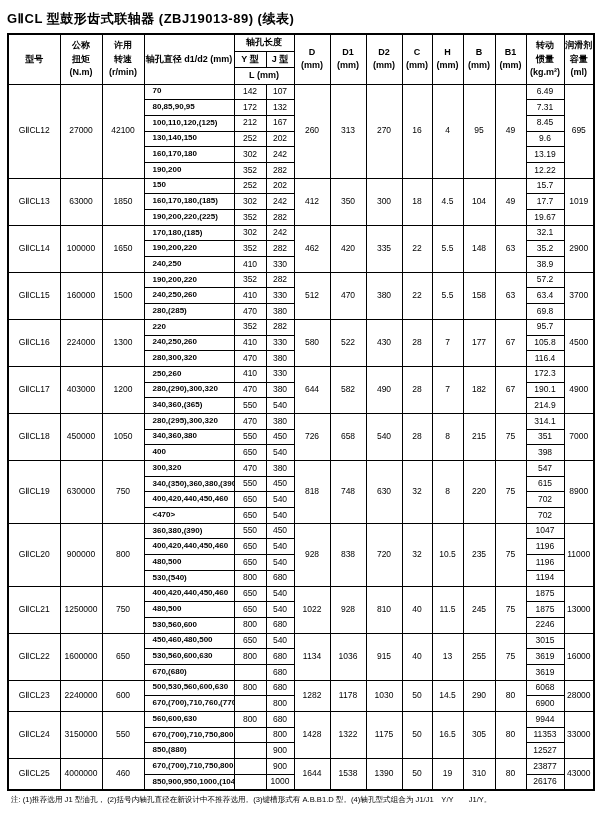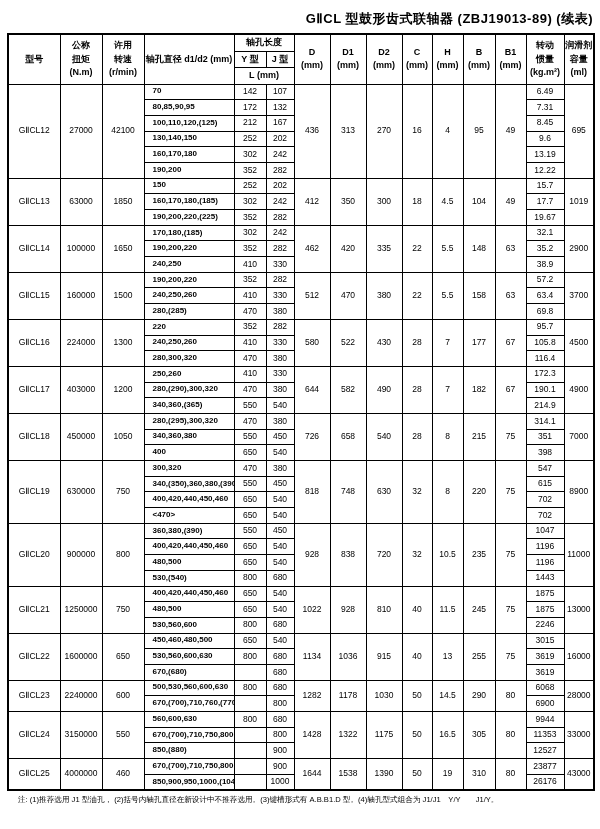--- a/index.html
+++ b/index.html
@@ -1,25 +1,25 @@
 <!DOCTYPE html>
 <html><head>
 <meta charset="utf-8">
 <style>
   html,body{margin:0;padding:0;background:#ffffff;}
   body{width:600px;height:829px;font-family:"Liberation Sans",sans-serif;color:#000;}
   .page{padding:8px 7px 0 7px;}
-  .title{font-size:13px;font-weight:bold;text-align:right;margin:2px 0 5px 0;letter-spacing:0.5px;}
+  .title{font-size:13px;font-weight:bold;text-align:left;margin:2px 0 5px 0;letter-spacing:0.5px;}
   table{border-collapse:collapse;table-layout:fixed;width:586px;margin:0 auto;border:2px solid #000;}
   th,td{border:1px solid #000;font-size:8.5px;text-align:center;padding:0;height:14.7px;line-height:1.12;overflow:hidden;white-space:nowrap;}
   th{font-weight:bold;font-size:9px;padding:1px 0;line-height:1.5;}
   thead th{height:auto;}
   td.bore{text-align:left;padding-left:8px;font-size:8px;font-weight:bold;}
   td.soft{border-top:1px solid #9a9a9a;}
-  .footnote{font-size:7.6px;margin:4px 0 0 11px;white-space:nowrap;}
+  .footnote{font-size:7.6px;margin:4px 0 0 4px;white-space:nowrap;}
 </style>
 </head>
 <body>
 
 <div class="page">
   <div class="title">GⅡCL 型鼓形齿式联轴器 (ZBJ19013-89) (续表)</div>
   <table>
     <colgroup>
         <col style="width: 52px;">
         <col style="width: 42px;">
@@ -63,21 +63,21 @@
         </tr>
       </thead>
     <tbody>
         <tr>
           <td rowspan="6">GⅡCL12</td>
           <td rowspan="6">27000</td>
           <td rowspan="6">42100</td>
           <td class="bore">70</td>
           <td>142</td>
           <td>107</td>
-          <td rowspan="6">436</td>
+          <td rowspan="6">260</td>
           <td rowspan="6">313</td>
           <td rowspan="6">270</td>
           <td rowspan="6">16</td>
           <td rowspan="6">4</td>
           <td rowspan="6">95</td>
           <td rowspan="6">49</td>
           <td>6.49</td>
           <td rowspan="6">695</td>
         </tr>
         <tr>
@@ -345,21 +345,21 @@
         <tr>
           <td class="bore soft">480,500</td>
           <td class="soft">650</td>
           <td class="soft">540</td>
           <td class="soft">1196</td>
         </tr>
         <tr>
           <td class="bore soft">530,(540)</td>
           <td class="soft">800</td>
           <td class="soft">680</td>
-          <td class="soft">1443</td>
+          <td class="soft">1194</td>
         </tr>
         <tr>
           <td rowspan="3">GⅡCL21</td>
           <td rowspan="3">1250000</td>
           <td rowspan="3">750</td>
           <td class="bore">400,420,440,450,460</td>
           <td>650</td>
           <td>540</td>
           <td rowspan="3">1022</td>
           <td rowspan="3">928</td>

